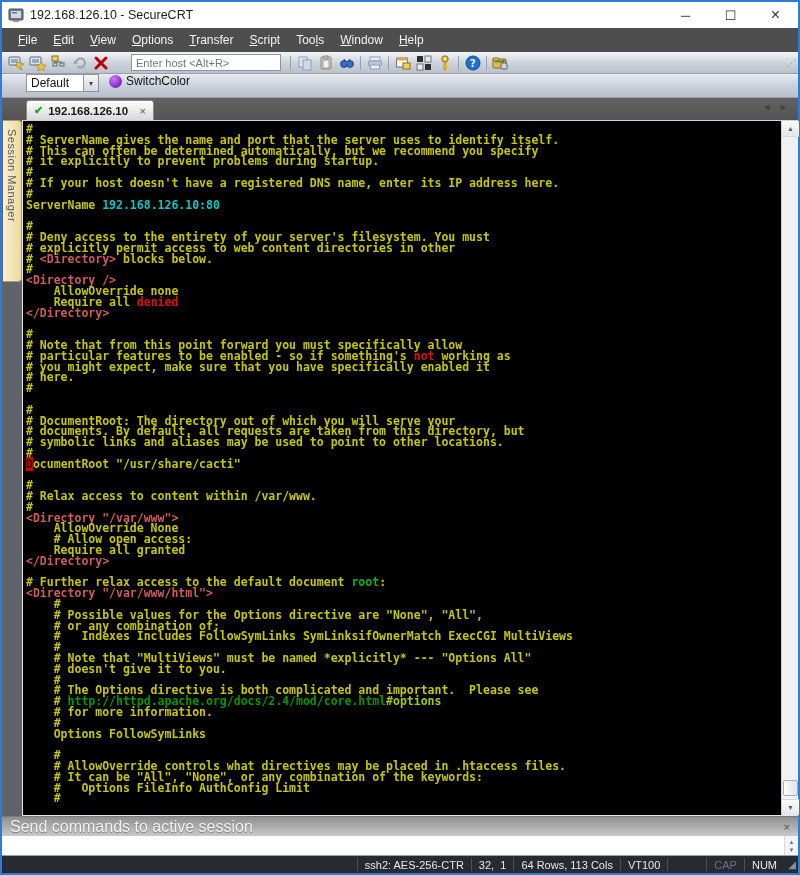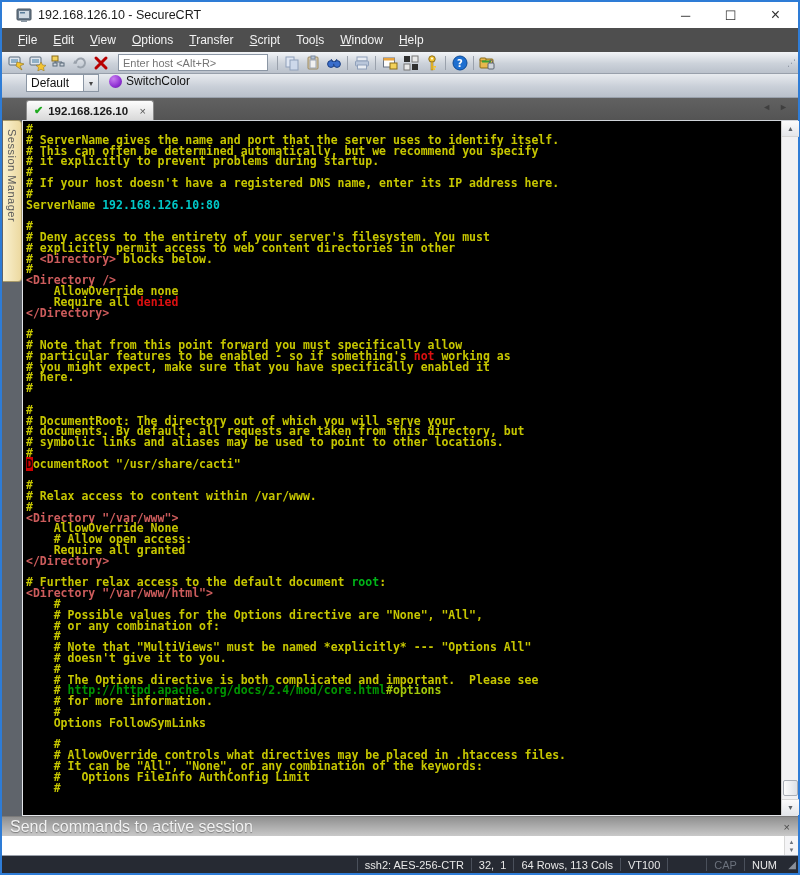--- a/index.html
+++ b/index.html
@@ -1,35 +1,35 @@
 <!DOCTYPE html>
 <html><head>
 <meta charset="utf-8">
 <style>
   * { margin:0; padding:0; box-sizing:border-box; }
   body { font-family:"Liberation Sans", sans-serif; background:#fff; }
   .win { width:800px; height:875px; border:2px solid #2e7cd6; background:#bfc5cd; display:flex; flex-direction:column; position:relative; }
 
   
-  .titlebar { height:26px; background:#ffffff; display:flex; align-items:center; flex:0 0 auto;padding-left:8px; }
+  .titlebar { height:26px; background:#ffffff; display:flex; align-items:center; flex:0 0 auto; }
   .app-icon { width:16px; height:16px; margin:0 6px 0 6px; display:inline-block; }
   .title-text { font-size:12.5px; color:#1a1a1a; }
   .wincontrols { margin-left:auto; display:flex; height:100%; }
   .wbtn { width:45px; height:100%; display:flex; align-items:center; justify-content:center; color:#333; font-size:13px; cursor:default; }
 
   
   .menubar { height:24px; background:#4e4e4e; display:flex; align-items:center; padding-left:8px; flex:0 0 auto; }
   .menu-item { color:#f2f2f2; font-size:12px; padding:0 8px; line-height:18px; }
   .menu-item u { text-decoration:underline; }
 
   
   .toolbar { height:22px; background:linear-gradient(#f2f4f7, #ccd2da 55%, #bac1cb); border-bottom:1px solid #98a0ab; display:flex; align-items:center; padding-left:4px; flex:0 0 auto; }
   .tbtn { width:21px; height:20px; display:flex; align-items:center; justify-content:center; }
   .tsep { width:1px; height:14px; background:#9aa1ac; margin:0 3px; }
-  .hostbox { width:150px; height:17px; background:#fff; border:1px solid #8b96a4; font-size:11px; color:#8a8a8a; padding:0 4px; margin:0 6px 0 7px; font-family:"Liberation Sans",sans-serif; }
+  .hostbox { width:150px; height:17px; background:#fff; border:1px solid #8b96a4; font-size:11px; color:#8a8a8a; padding:0 4px; margin:0 6px 0 20px; font-family:"Liberation Sans",sans-serif; }
   .grip-end { margin-left:auto; margin-right:2px; color:#7d8693; font-size:9px; }
 
   
   .sessionrow { height:24px; background:linear-gradient(#e8ebef, #c9cfd8 55%, #b9c0ca); border-bottom:1px solid #98a0ab; display:flex; align-items:flex-start; padding-left:24px; flex:0 0 auto; }
   .combo { display:flex; height:18px; }
   .combo-value { width:58px; background:#fff; border:1px solid #8b96a4; font-size:12px; color:#111; padding:1px 4px; }
   .combo-arrow { width:15px; background:linear-gradient(#f5f6f8,#d4d9e0); border:1px solid #8b96a4; border-left:none; font-size:8px; color:#444; display:flex; align-items:center; justify-content:center; }
   .colorbtn { display:flex; align-items:center; margin-left:10px; }
   .purple-dot { width:13px; height:13px; border-radius:50%; background:radial-gradient(circle at 35% 30%, #c97ef0, #8e2fd2 60%, #5e1d96); margin-right:4px; }
   .colorbtn-label { font-size:12px; color:#111; }
@@ -297,20 +297,21 @@
           <div class="tline"><span class="c-y">    AllowOverride None</span></div>
           <div class="tline"><span class="c-y">    # Allow open access:</span></div>
           <div class="tline"><span class="c-y">    Require all granted</span></div>
           <div class="tline"><span class="c-t">&lt;/Directory&gt;</span></div>
           <div class="tline"><span class="c-y">&nbsp;</span></div>
           <div class="tline"><span class="c-y"># Further relax access to the default document </span><span class="c-g">root</span><span class="c-y">:</span></div>
           <div class="tline"><span class="c-t">&lt;Directory "/var/www/html"&gt;</span></div>
           <div class="tline"><span class="c-y">    #</span></div>
           <div class="tline"><span class="c-y">    # Possible values for the Options directive are "None", "All",</span></div>
           <div class="tline"><span class="c-y">    # or any combination of:</span></div>
+          <div class="tline"><span class="c-y">    #   Indexes Includes FollowSymLinks SymLinksifOwnerMatch ExecCGI MultiViews</span></div>
           <div class="tline"><span class="c-y">    #</span></div>
           <div class="tline"><span class="c-y">    # Note that "MultiViews" must be named *explicitly* --- "Options All"</span></div>
           <div class="tline"><span class="c-y">    # doesn't give it to you.</span></div>
           <div class="tline"><span class="c-y">    #</span></div>
           <div class="tline"><span class="c-y">    # The Options directive is both complicated and important.  Please see</span></div>
           <div class="tline"><span class="c-y">    # </span><span class="c-u">http://httpd.apache.org/docs/2.4/mod/core.html</span><span class="c-b">#options</span></div>
           <div class="tline"><span class="c-y">    # for more information.</span></div>
           <div class="tline"><span class="c-y">    #</span></div>
           <div class="tline"><span class="c-y">    Options FollowSymLinks</span></div>
           <div class="tline"><span class="c-y">&nbsp;</span></div>

